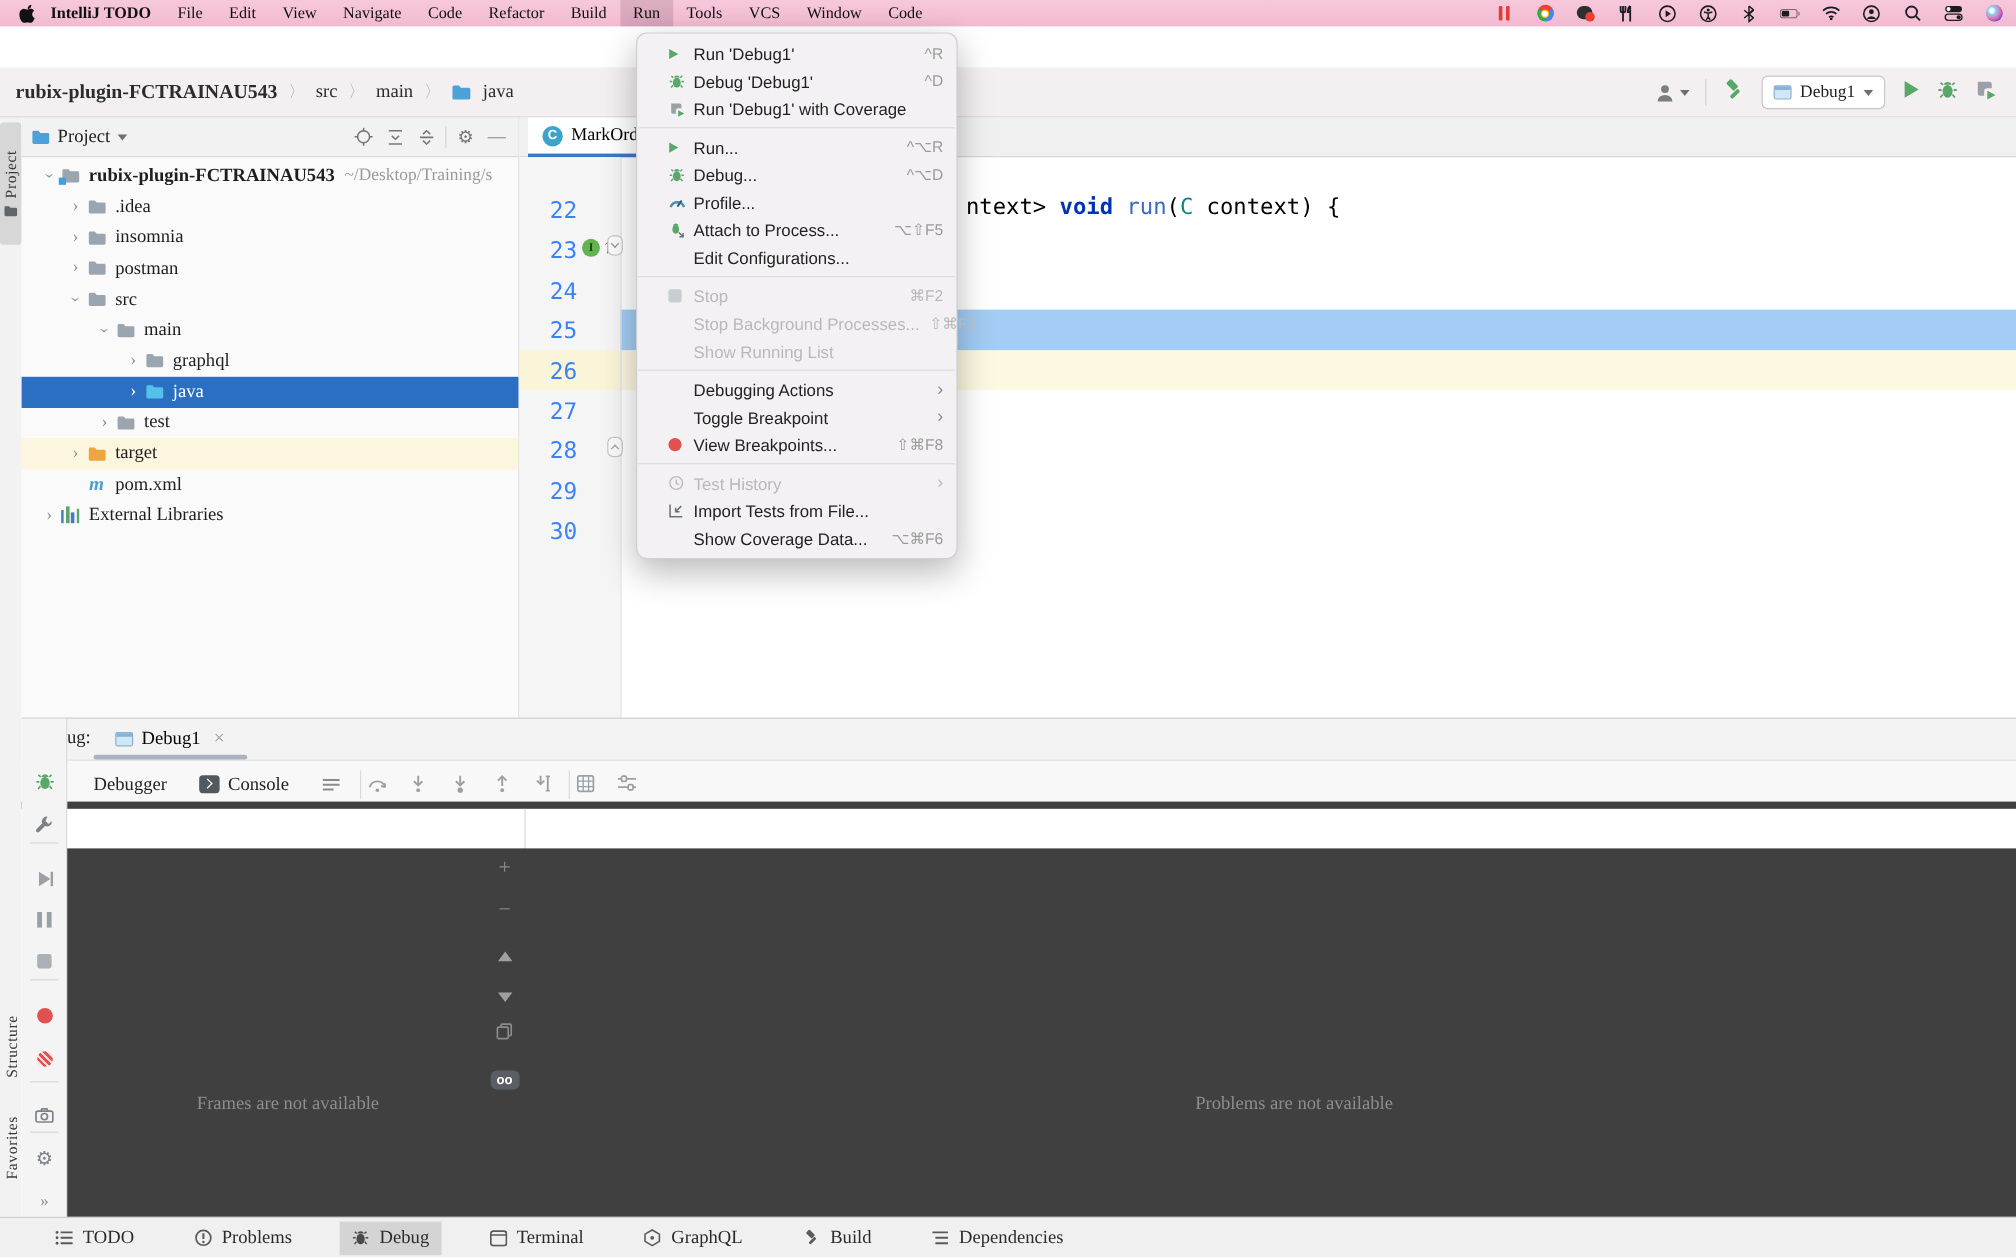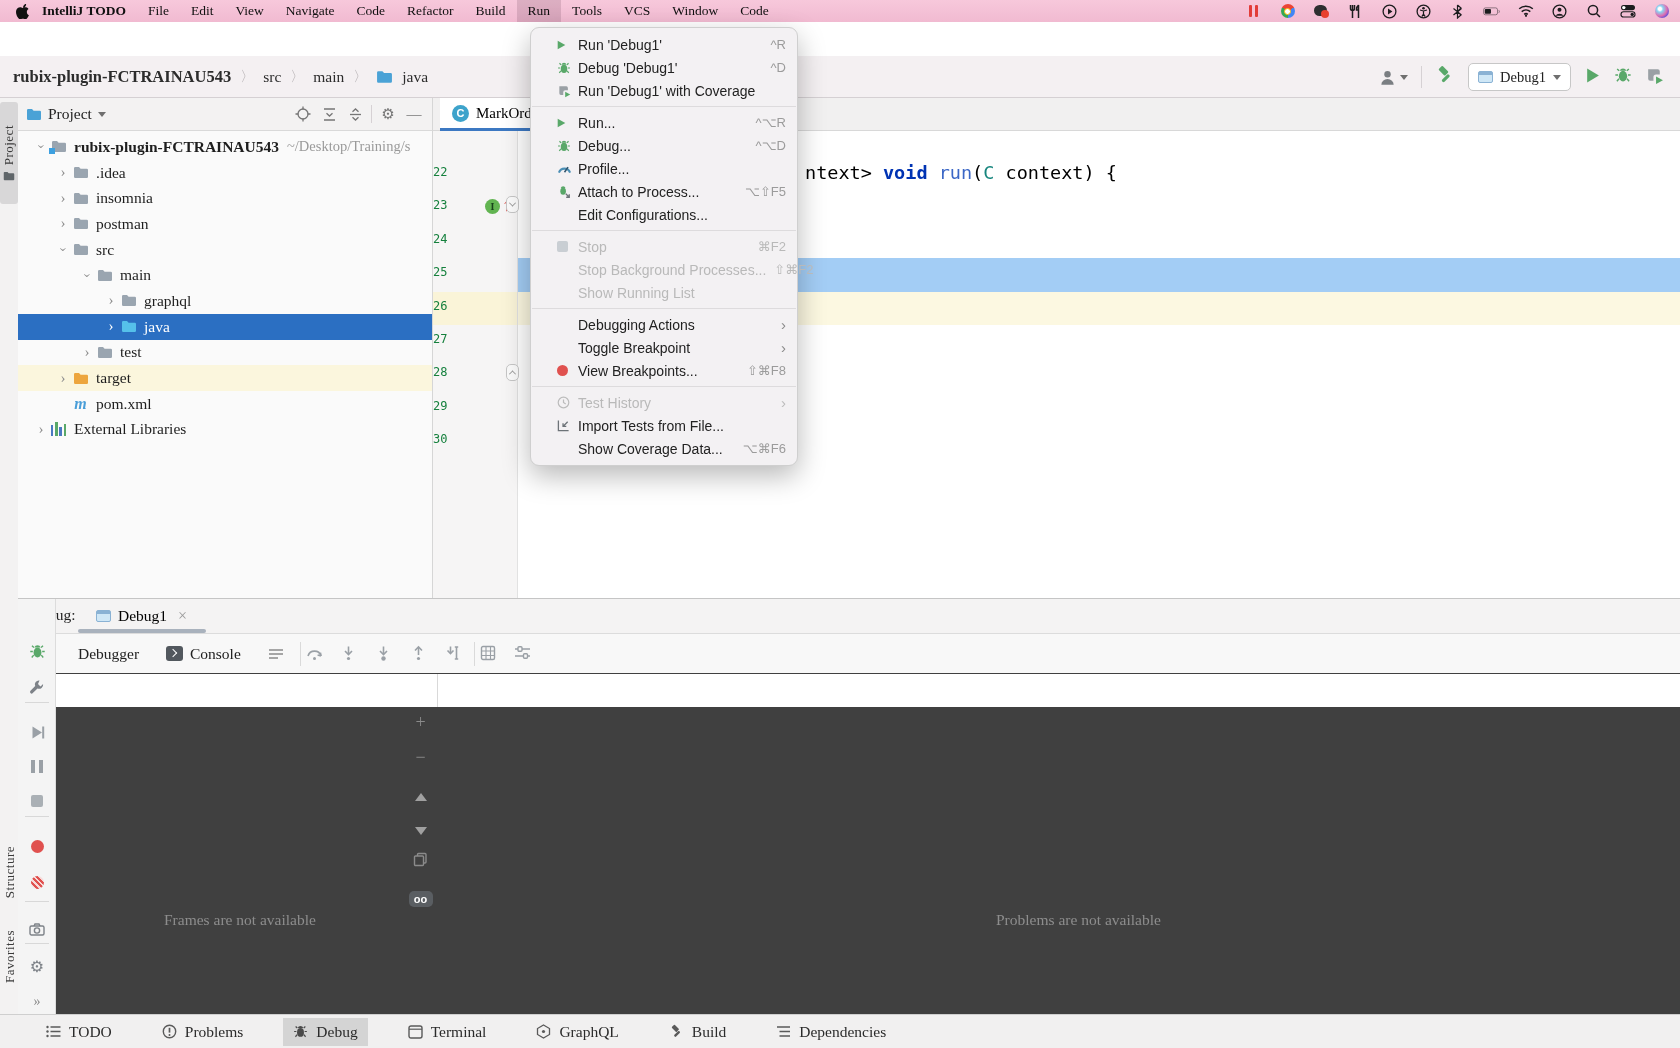--- a/index.html
+++ b/index.html
@@ -75,21 +75,21 @@
   .etab{position:absolute;left:7px;top:0;height:33px;background:#fff;border-bottom:3px solid #3c78c2;
     display:flex;align-items:center;gap:7px;padding:0 12px;width:150px}
   .cicon{width:17px;height:17px;border-radius:50%;background:#3da3cb;color:#fff;font-size:11px;font-weight:bold;
     display:inline-flex;align-items:center;justify-content:center;font-family:"Liberation Sans",sans-serif}
   .gutterbg{position:absolute;left:0;top:33px;width:84px;height:467px;background:#f6f5f5}
   .band{position:absolute;left:84px;width:1163px;height:33.4px}
   .band.blue{top:160.3px;background:#a3cdf5}
   .band.cream{top:193.7px;background:#fcf8e1}
   .gutband{position:absolute;left:0;top:193.7px;width:84px;height:33.4px;background:#faf4d8}
   .gutline{position:absolute;left:84px;top:33px;width:1px;height:467px;background:#e2e2e2}
-  .lnum{position:absolute;width:48px;text-align:left;font-size:12px;color:#15803d;font-family:"DejaVu Sans Mono",monospace}
+  .lnum{position:absolute;width:48px;text-align:right;font-size:19px;color:#3b82f6;font-family:"DejaVu Sans Mono",monospace}
   .icircle{position:absolute;left:52px;width:15px;height:15px;border-radius:50%;background:#62b451;color:#17421a;
     font-size:10px;font-weight:bold;display:flex;align-items:center;justify-content:center;font-family:"Liberation Serif",serif}
   .redarrow{position:absolute;left:69px;color:#d6413c;font-size:17px;font-weight:bold}
   .pill{position:absolute;left:73px;width:13px;height:17px;border:1px solid #c6c6c6;border-radius:5px;background:#fafafa;
     display:flex;align-items:center;justify-content:center}
   .pill i{width:5px;height:5px;border-right:1.4px solid #9a9a9a;border-bottom:1.4px solid #9a9a9a;display:block}
   .pill.up i{transform:rotate(-135deg) translate(-1px,-1px)}
   .pill.down i{transform:rotate(45deg) translate(-1px,-1px)}
   .codeline{position:absolute;left:372px;top:64px;font-size:18.5px;white-space:pre;color:#000}
   .kw{color:#0033b3;font-weight:bold}
@@ -113,21 +113,21 @@
 
   
   .dbg{left:18px;top:598px;width:1662px;height:416px;background:#fff;border-top:1px solid #c5c5c5}
   .dbg-head{position:absolute;left:0;top:0;width:1662px;height:35px;background:#f4f3f3;border-bottom:1px solid #dcdcdc}
   .dbg-label{position:absolute;left:12px;top:7px;font-size:15.5px;color:#222}
   .dbg-tab{position:absolute;left:72px;top:0;height:34px;display:flex;align-items:center;gap:7px;padding:0 6px}
   .dbg-underline{position:absolute;left:60px;top:30px;width:128px;height:4px;background:#a9b2bd;border-radius:2px}
   .xclose{color:#9a9a9a;font-size:16px;margin-left:4px}
   .winicon{width:15px;height:12px;border:1px solid #8ab2d4;background:#cfe7f6;border-radius:2px;position:relative;display:inline-block}
   .winicon::before{content:"";position:absolute;left:0;top:0;right:0;height:3px;background:#8ab2d4}
-  .dbg-toolbar{position:absolute;left:0;top:35px;width:1662px;height:40px;background:#f8f8f8;border-bottom:1px solid #404040}
+  .dbg-toolbar{position:absolute;left:0;top:35px;width:1662px;height:40px;background:#f8f8f8;border-bottom:6px solid #404040}
   .dcol{position:absolute;left:0;top:0;width:38px;height:416px;background:#f4f4f4;border-right:1px solid #dcdcdc}
   .dcol-sep{position:absolute;left:7px;width:24px;height:1px;background:#d8d8d8}
   .dic{position:absolute;left:0;width:38px;display:flex;justify-content:center;align-items:center;height:22px}
   .dtab{position:absolute;top:0;height:39px;display:flex;align-items:center;gap:7px;font-size:15.5px;color:#222}
   .tb-sep{position:absolute;top:8px;width:1px;height:24px;background:#dadada}
   .stepic{position:absolute;top:11px}
   .hdr{position:absolute;left:0;top:75px;width:1662px;height:33px;background:#f6f6f6;border-bottom:1px solid #dcdcdc;font-size:15px;color:#333}
   .panel-div{position:absolute;left:419px;top:75px;width:1px;height:341px;background:#d9d9d9}
   .content{position:absolute;left:38px;top:108px;width:1624px;height:308px;background:#404040}
   .empty{position:absolute;font-size:15.5px;color:#8d8d8d}

